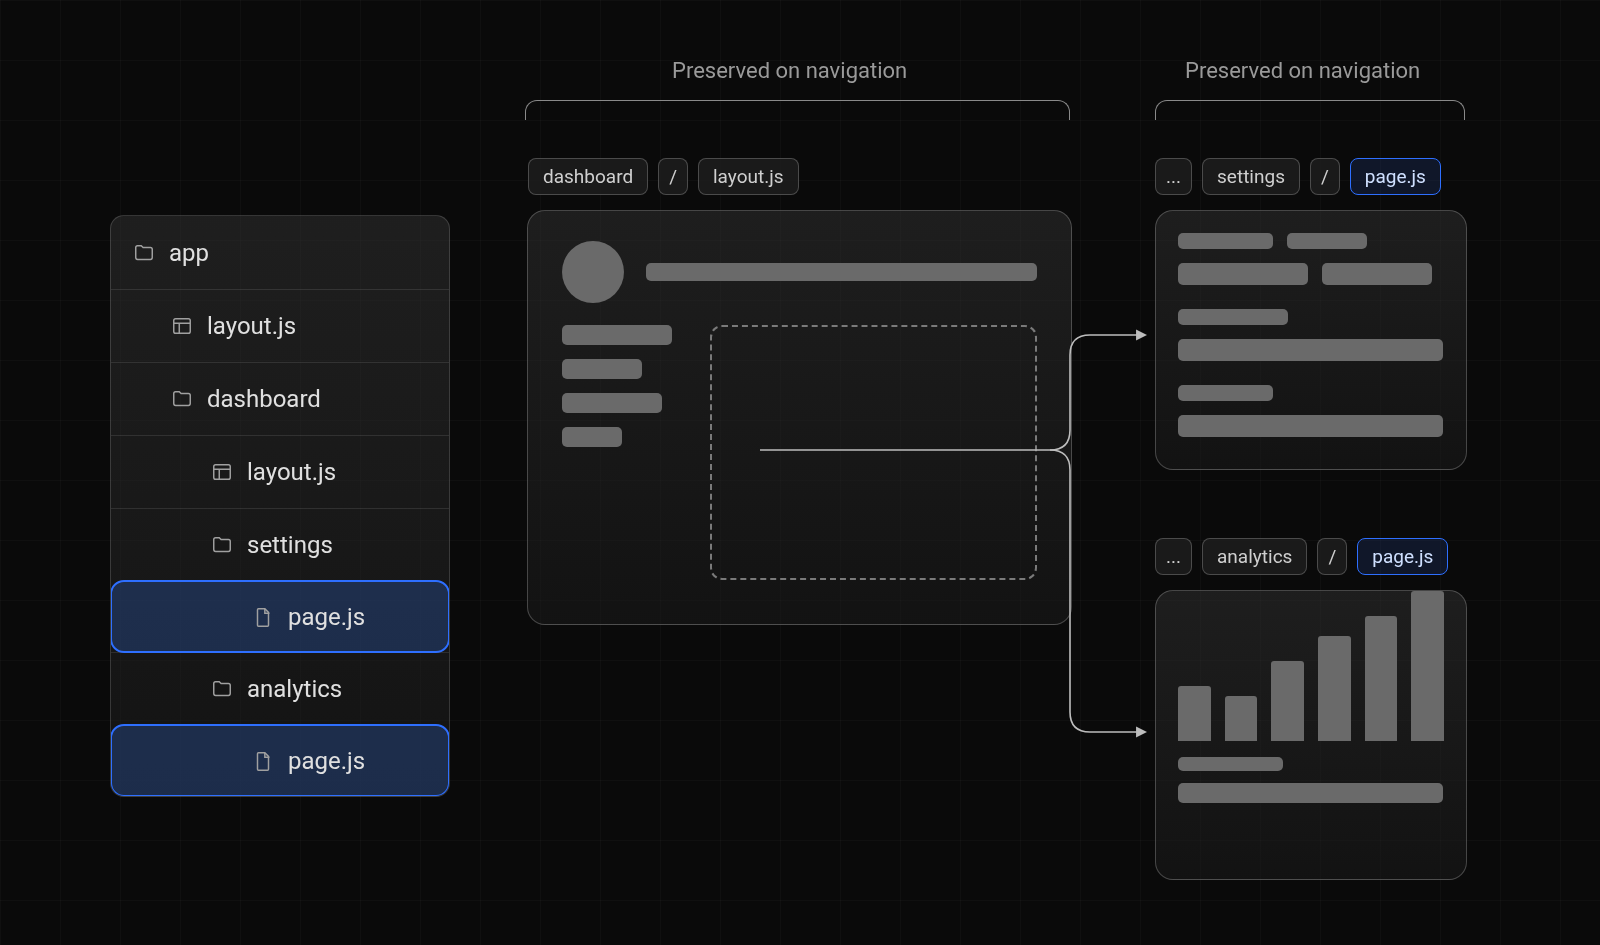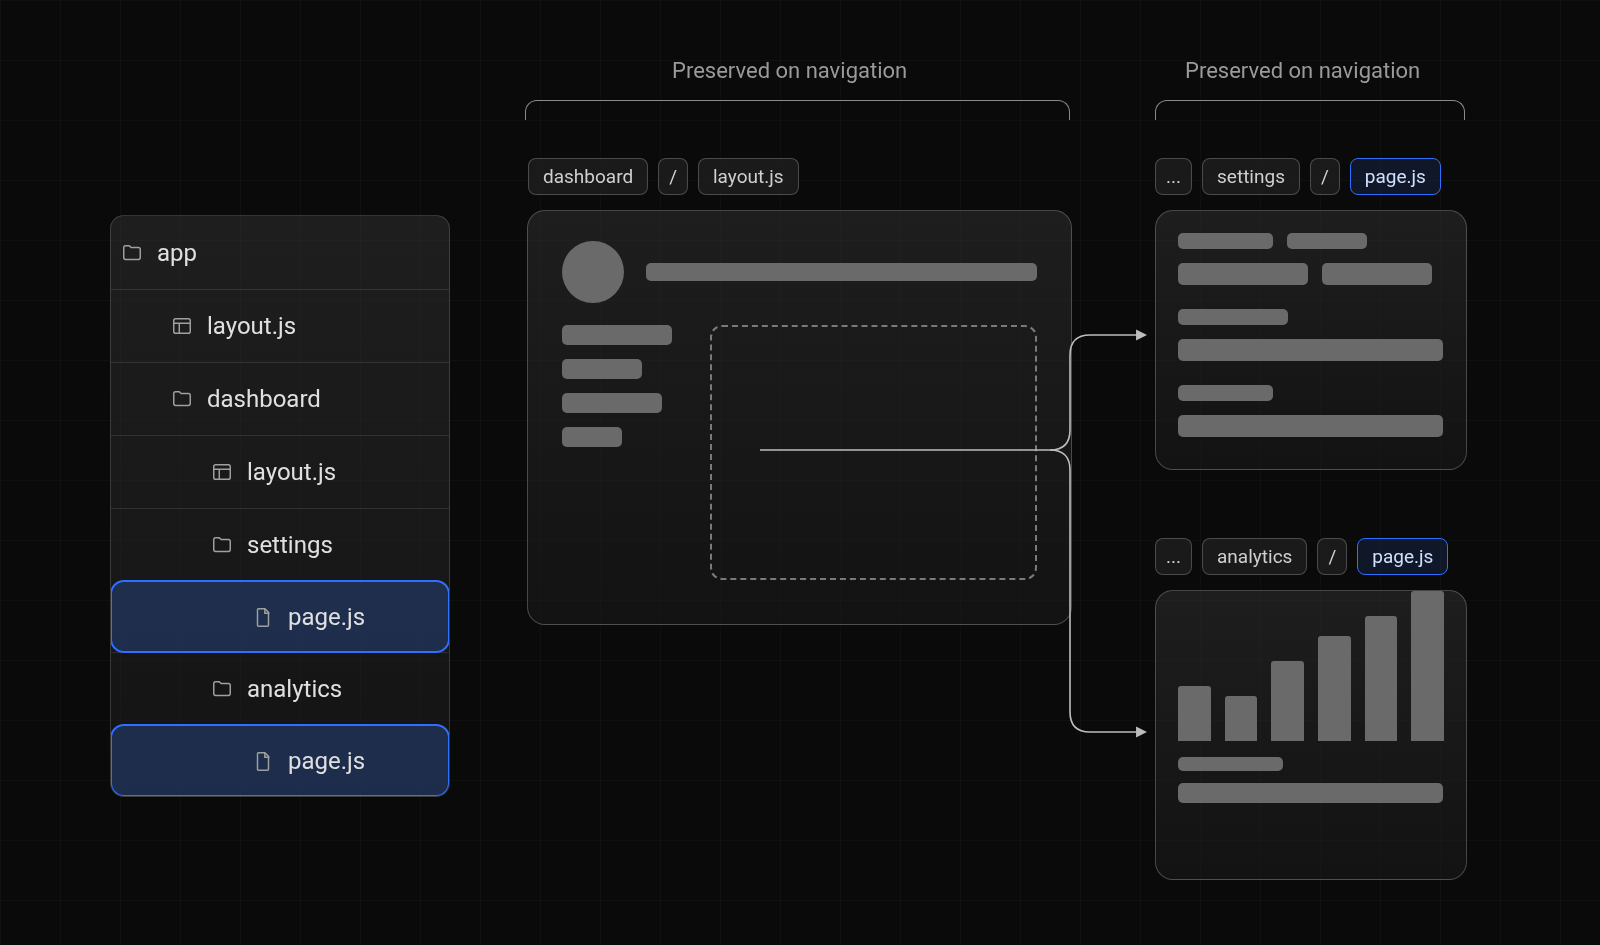--- a/index.html
+++ b/index.html
@@ -29,21 +29,21 @@
     width: 340px;
     border: 1px solid rgba(255,255,255,0.15);
     border-radius: 14px;
     overflow: hidden;
     background: linear-gradient(180deg, rgba(48,48,48,0.55), rgba(28,28,28,0.55));
   }
   .tree-row {
     display: flex; align-items: center;
     gap: 14px;
     height: 73px;
-    padding-left: 10px;
+    padding-left: 22px;
     border-top: 1px solid rgba(255,255,255,0.10);
     font-size: 24px;
     color: #e0e0e0;
   }
   .tree-row:first-child { border-top: none; }
   .indent-1 { padding-left: 60px; }
   .indent-2 { padding-left: 100px; }
   .indent-3 { padding-left: 140px; }
   .tree-row.selected {
     background: rgba(37,65,120,0.55);

